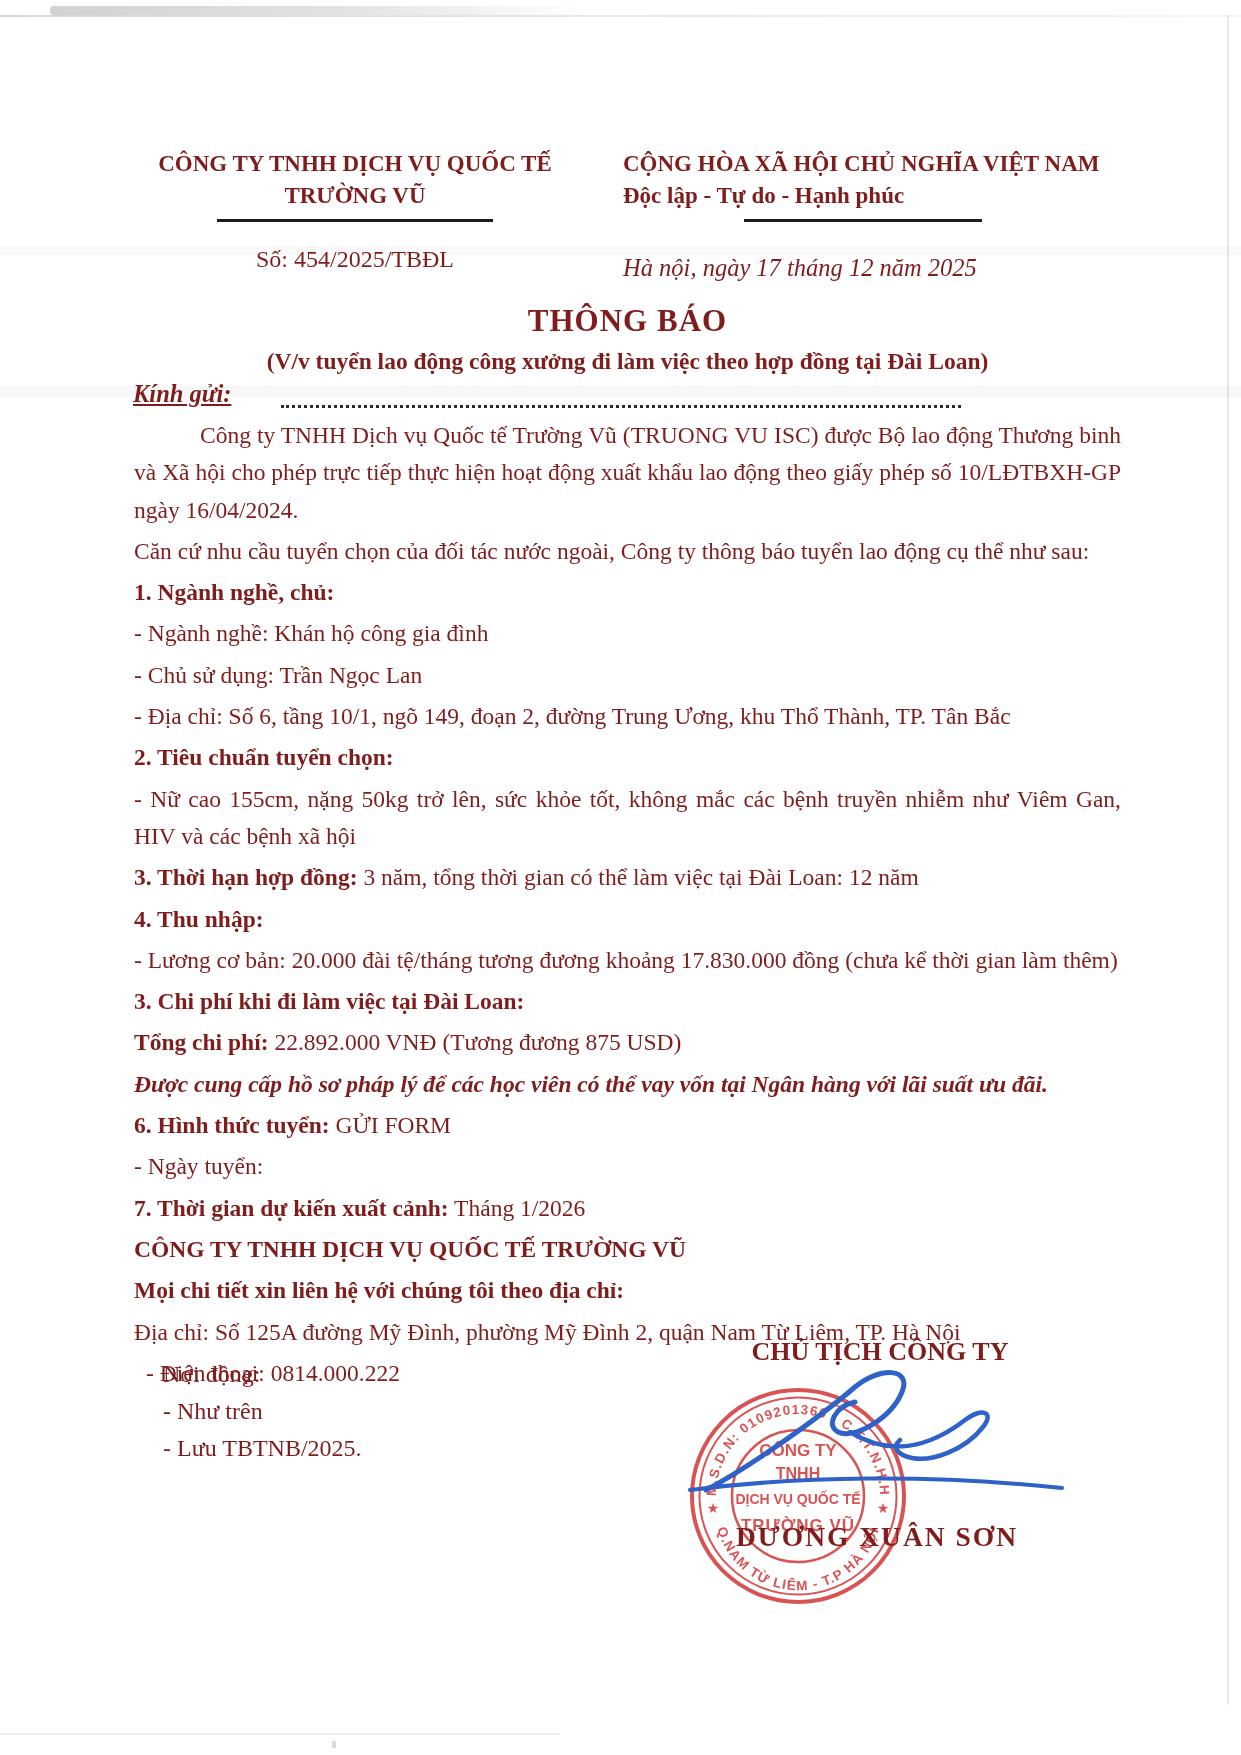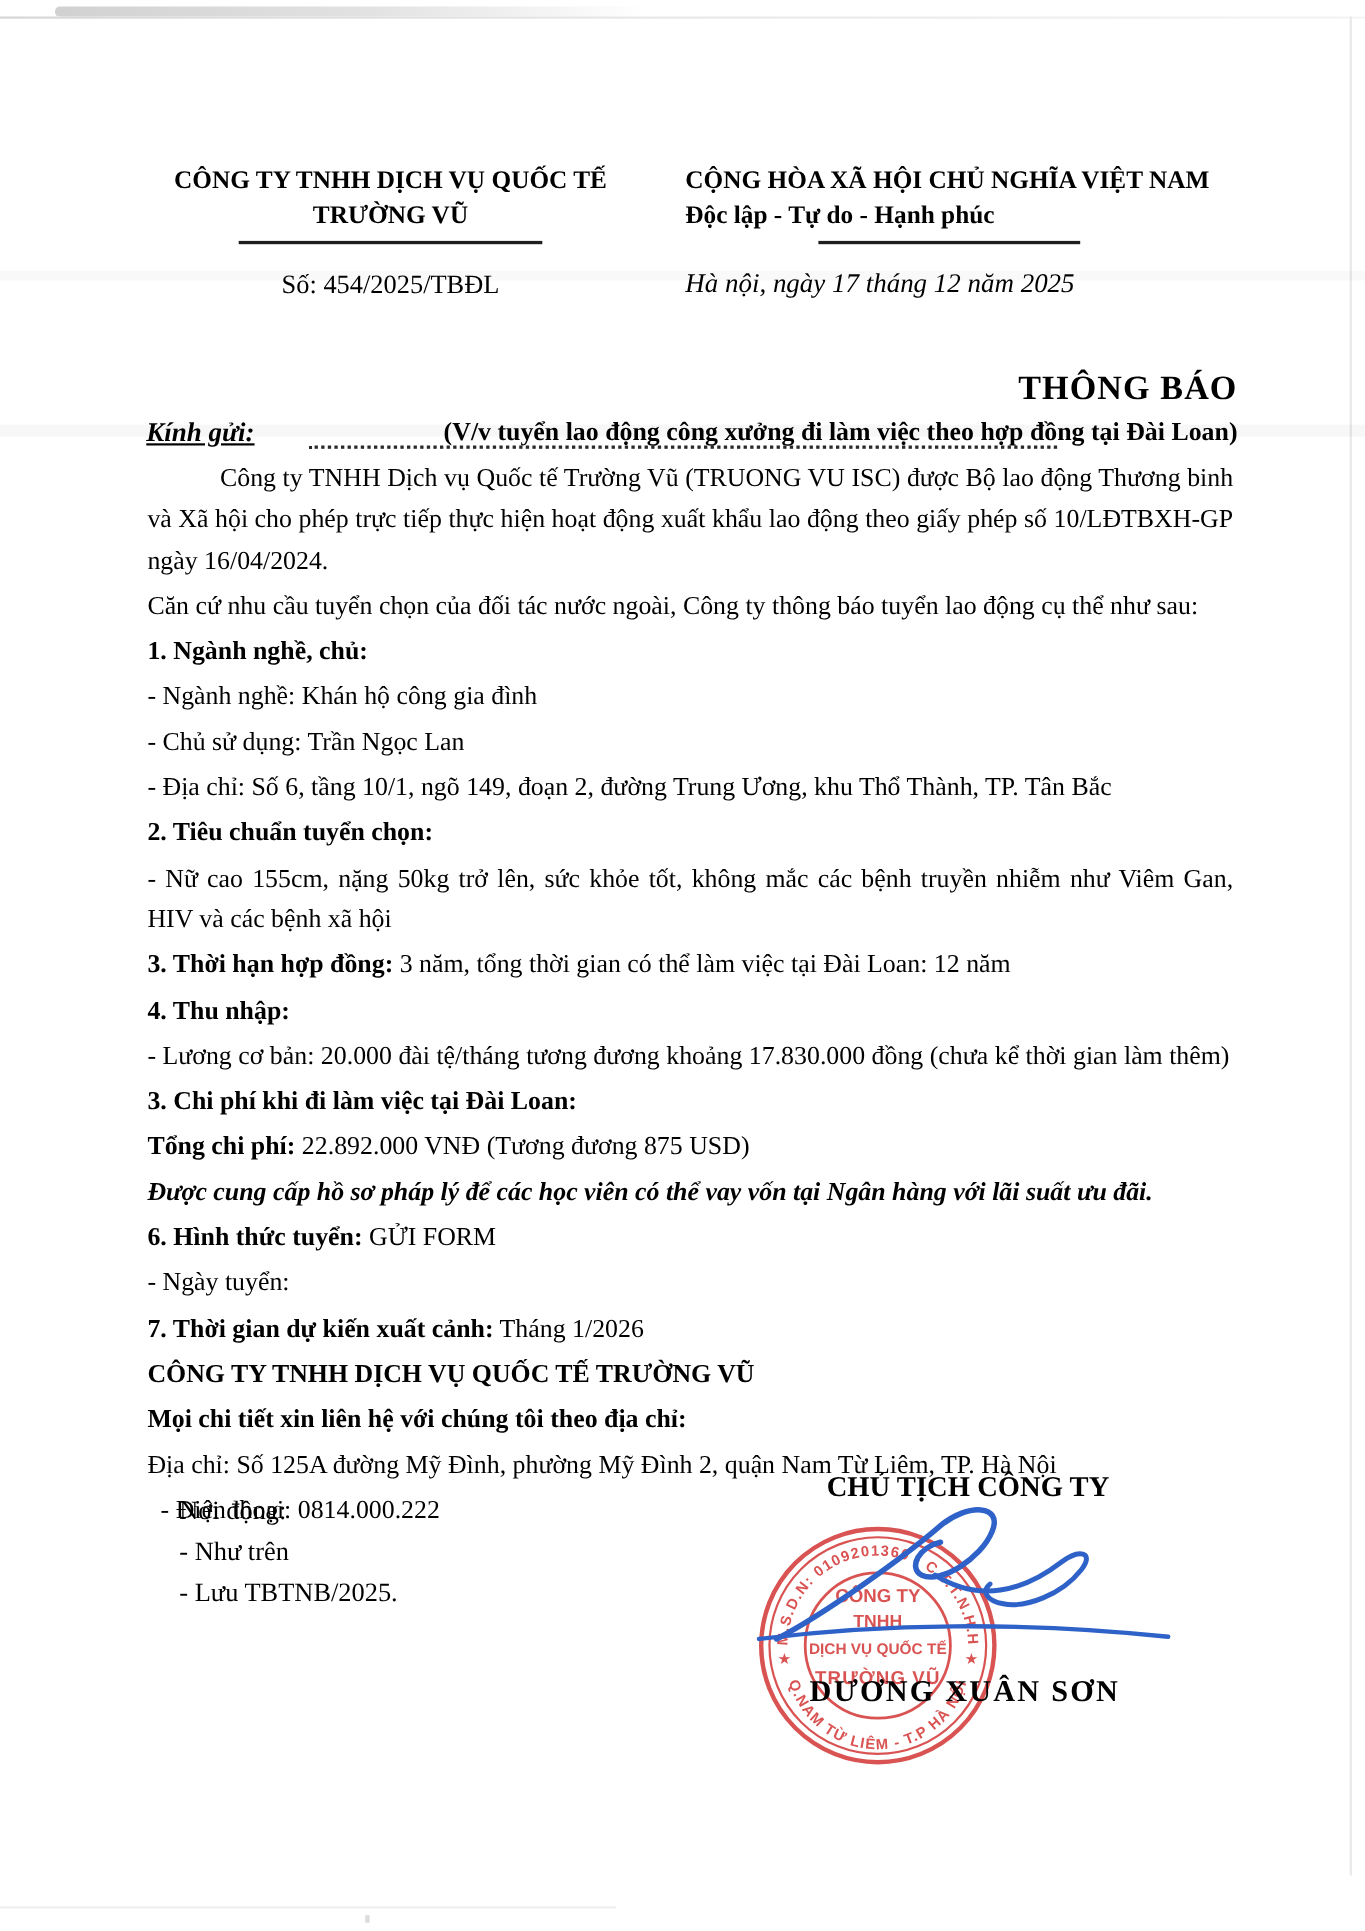--- a/index.html
+++ b/index.html
@@ -1,20 +1,20 @@
 <!DOCTYPE html>
 <html lang="vi"><head>
 <meta charset="utf-8">
 <style>
   html,body { margin:0; padding:0; background:#ffffff; }
   .page {
     position:relative; width:1241px; height:1755px; margin:0 auto;
     background:#ffffff; overflow:hidden;
     font-family:"Liberation Serif","DejaVu Serif",serif;
-    color:#000000;
+    color:#7f1d1d;
   }
   .abs { position:absolute; }
   .b { font-weight:bold; }
   .i { font-style:italic; }
 
   
   .streak1 { left:50px; top:6px; width:540px; height:9px;
     background:linear-gradient(to right,#c9c9c9,#dedede 55%,rgba(230,230,230,0));
     border-radius:4px; opacity:.85; }
   .streak2 { left:0; top:15px; width:1241px; height:2px;
@@ -26,24 +26,24 @@
   .speck { left:332px; top:1741px; width:4px; height:7px; background:#dcdcdc; }
 
   
   .hdr-left  { left:140px; top:148px; width:430px; text-align:center; }
   .hdr-right { left:623px; top:148px; width:480px; text-align:left; }
   .hdr-line1 { font-size:23px; font-weight:bold; line-height:32px; }
   .hdr-line2 { font-size:23px; font-weight:bold; line-height:32px; }
   .rule-left  { margin:7px auto 0; width:276px; height:0; border-top:3px solid #1e1e1e; }
   .rule-right { margin:7px auto 0; width:238px; height:0; border-top:3px solid #1e1e1e; }
   .doc-num   { margin-top:24px; font-size:24px; }
-  .place-date{ margin-top:22px; font-size:24.5px; font-style:italic; }
+  .place-date{ margin-top:32px; font-size:24.5px; font-style:italic; }
 
   
-  .title-block { left:130px; top:303px; width:995px; text-align:right;margin-top:32px; }
+  .title-block { left:130px; top:303px; width:995px; text-align:center; }
   .doc-title { font-size:31px; font-weight:bold; letter-spacing:1px; }
   .doc-subtitle { margin-top:9px; font-size:23.5px; font-weight:bold; }
 
   
   .kinh-gui { left:133px; top:380px; width:828px; display:flex; align-items:flex-end;gap:48px; }
   .kg-label { font-size:24.5px; font-weight:bold; font-style:italic;
     text-decoration:underline; white-space:nowrap; }
   .kg-dots { flex:1; height:24px; border-bottom:3px dotted #2a2a2a; margin-left:2px; }
 
   

